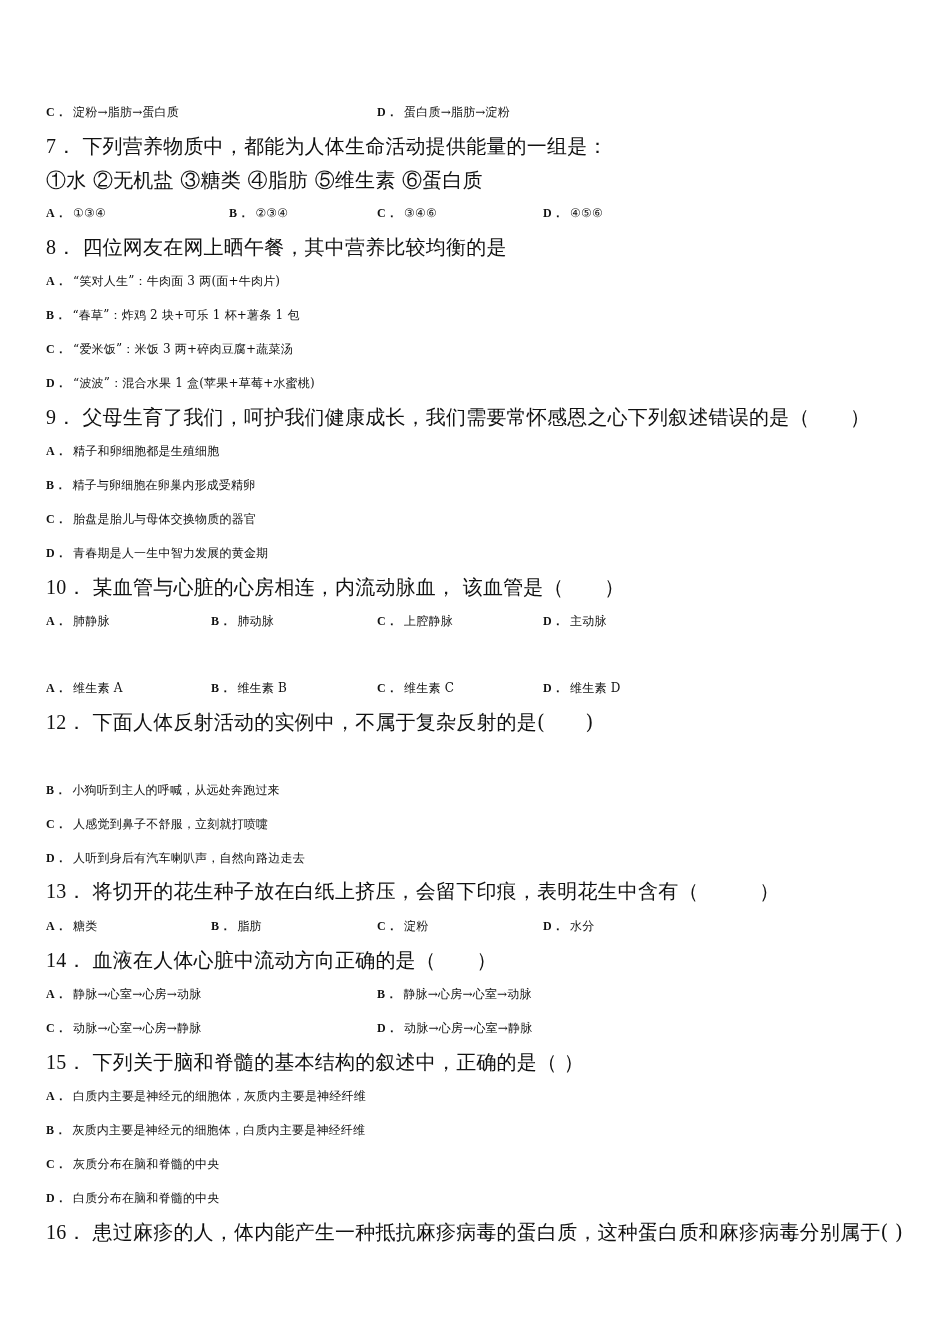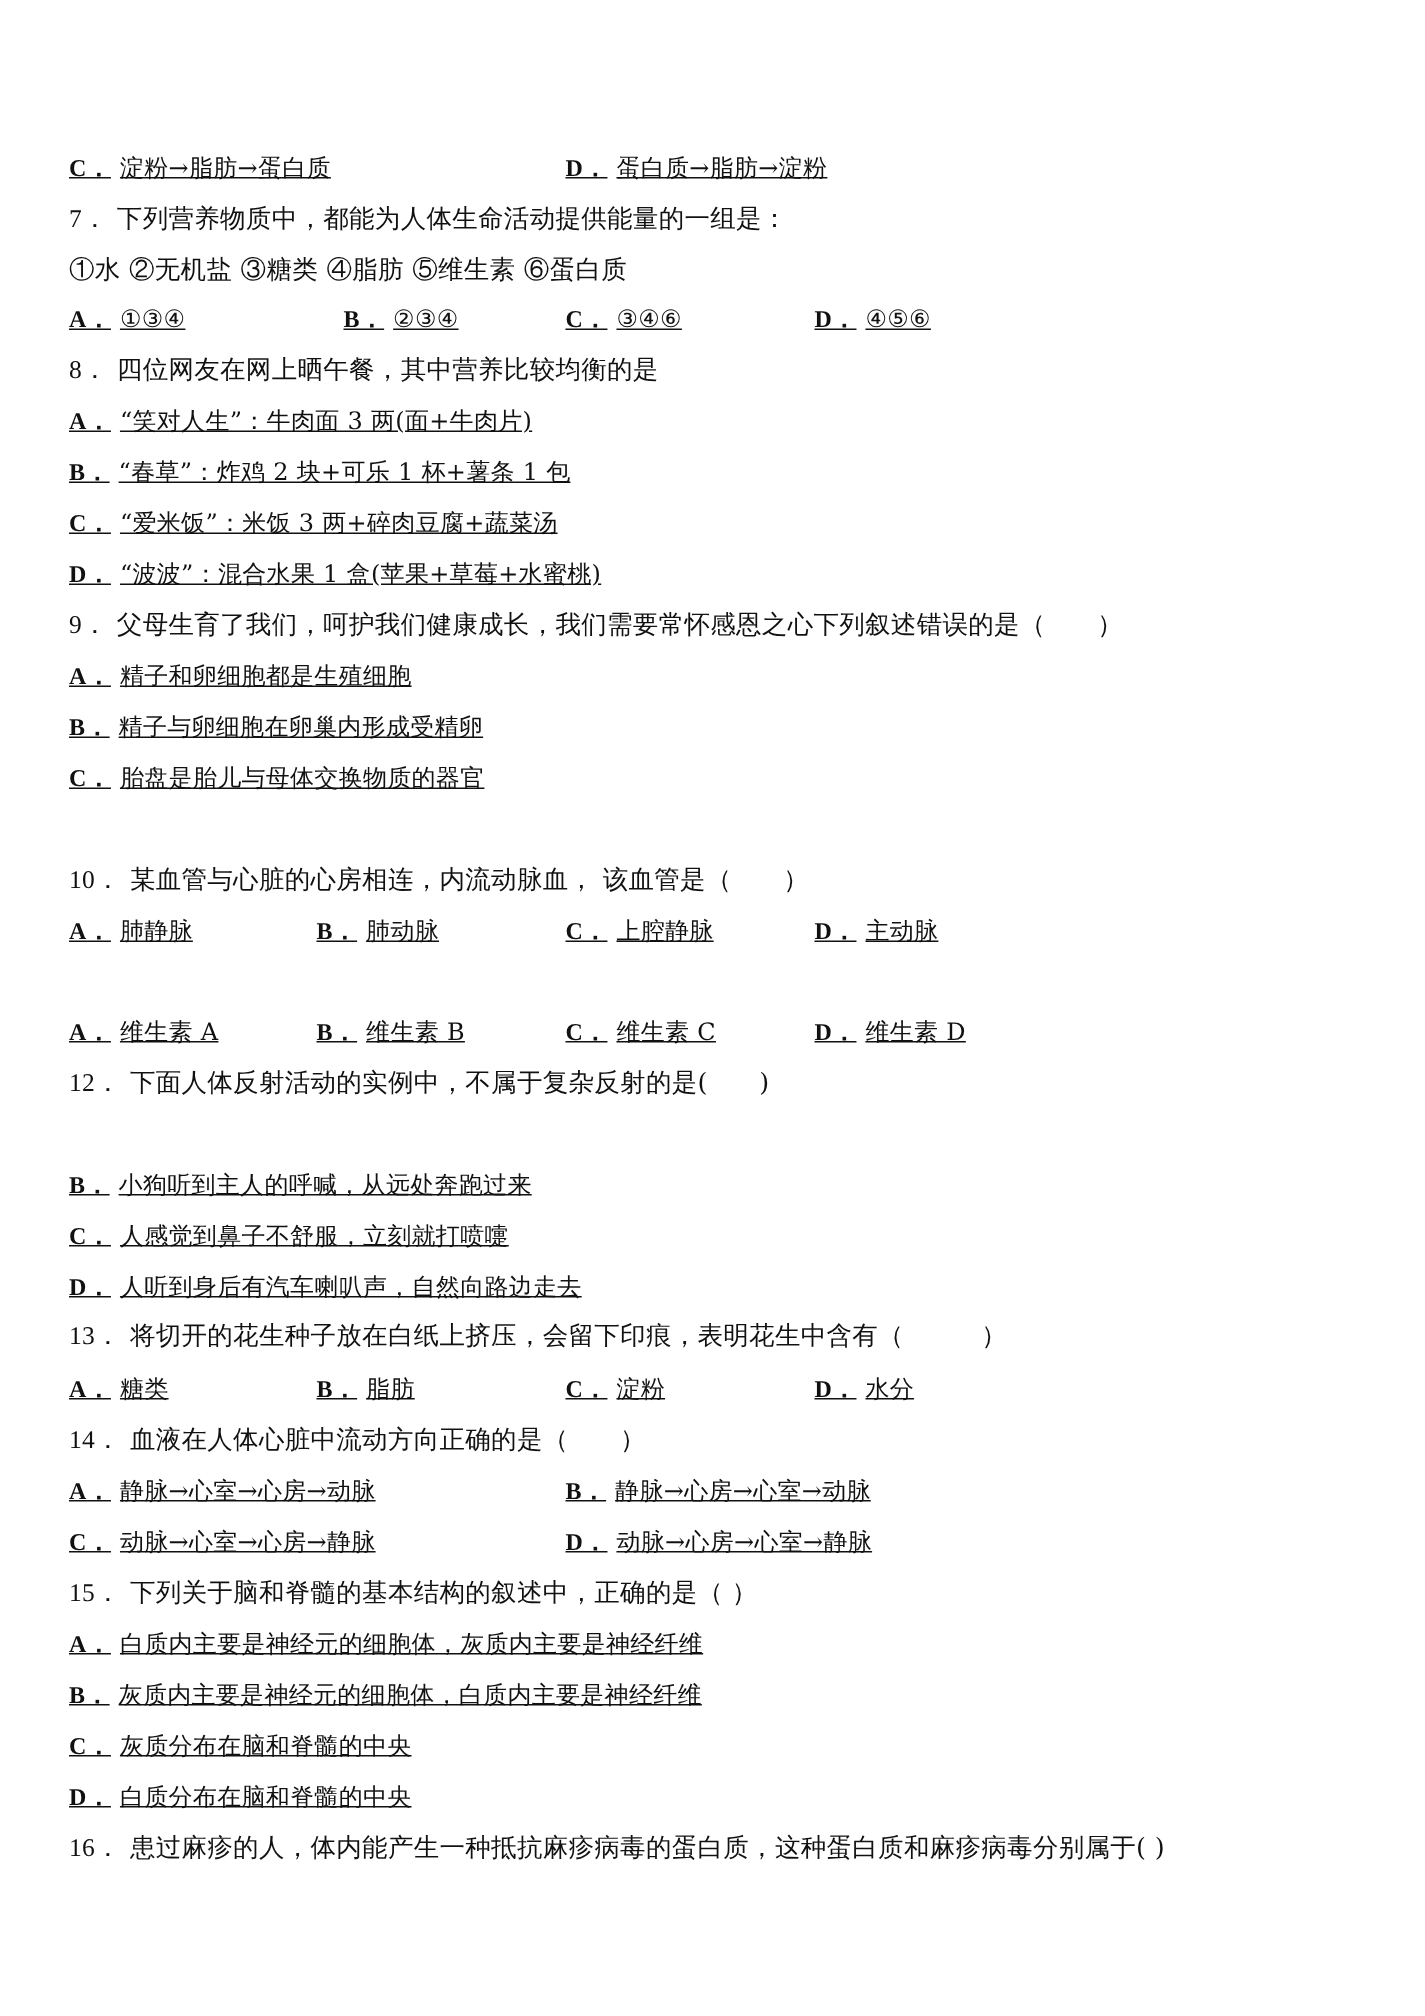--- a/index.html
+++ b/index.html
@@ -20,32 +20,31 @@
       left: 0;
       top: 0;
       width: 950px;
       height: 1344px;
     }
     .line {
       position: absolute;
       left: 46px;
       height: 24px;
       line-height: 24px;
-      font-size: 17px;
+      font-size: 20px;
       white-space: nowrap;
       letter-spacing: 0.2px;
     }
     .opt {
       position: absolute;
       height: 24px;
       line-height: 24px;
-      font-size: 16px;
+      font-size: 12px;
       white-space: nowrap;
       letter-spacing: 0.2px;
-      text-decoration: underline;
     }
     .opt .letter {
       font-family: "Liberation Serif", "DejaVu Serif", serif;
       font-weight: bold;
       margin-right: 6px;
     }
     .q-num {
       font-family: "Liberation Serif", "DejaVu Serif", serif;
       margin-right: 6px;
     }
@@ -106,20 +105,23 @@
   </div>
   <div class="opt c1" style="top:439px;">
     <span class="letter">A．</span><span>精子和卵细胞都是生殖细胞</span>
   </div>
   <div class="opt c1" style="top:473px;">
     <span class="letter">B．</span><span>精子与卵细胞在卵巢内形成受精卵</span>
   </div>
   <div class="opt c1" style="top:507px;">
     <span class="letter">C．</span><span>胎盘是胎儿与母体交换物质的器官</span>
   </div>
+  <div class="opt c1" style="top:541px;">
+    <span class="letter">D．</span><span>青春期是人一生中智力发展的黄金期</span>
+  </div>
 
   <div class="line" style="top:575px;">
     <span class="q-num">10．</span><span>某血管与心脏的心房相连，内流动脉血， 该血管是（　　）</span>
   </div>
   <div class="opt c1" style="top:609px;">
     <span class="letter">A．</span><span>肺静脉</span>
   </div>
   <div class="opt c2" style="top:609px;">
     <span class="letter">B．</span><span>肺动脉</span>
   </div>

